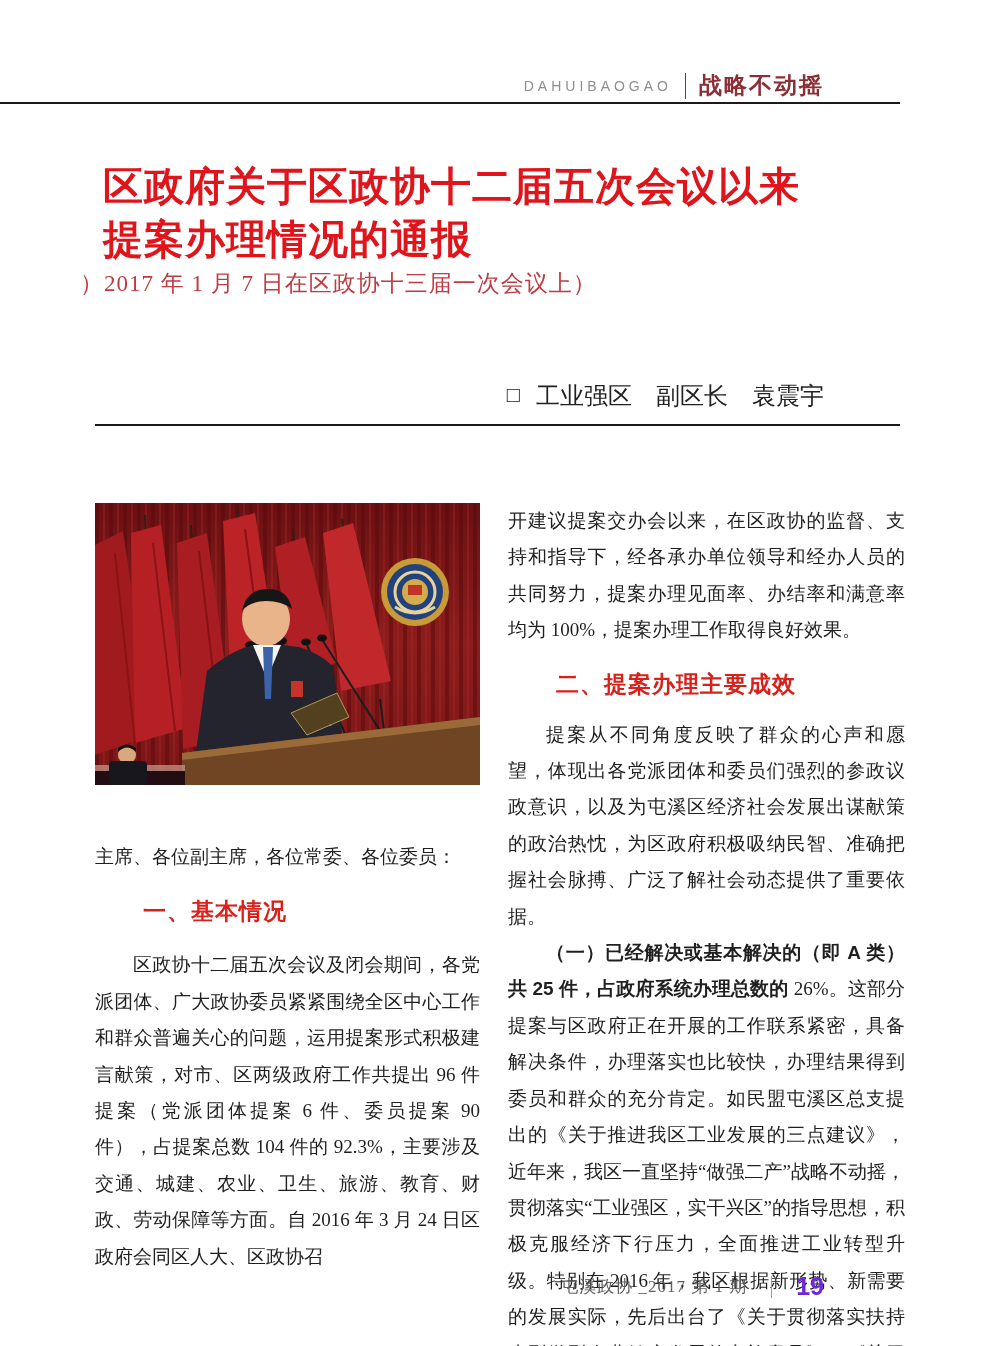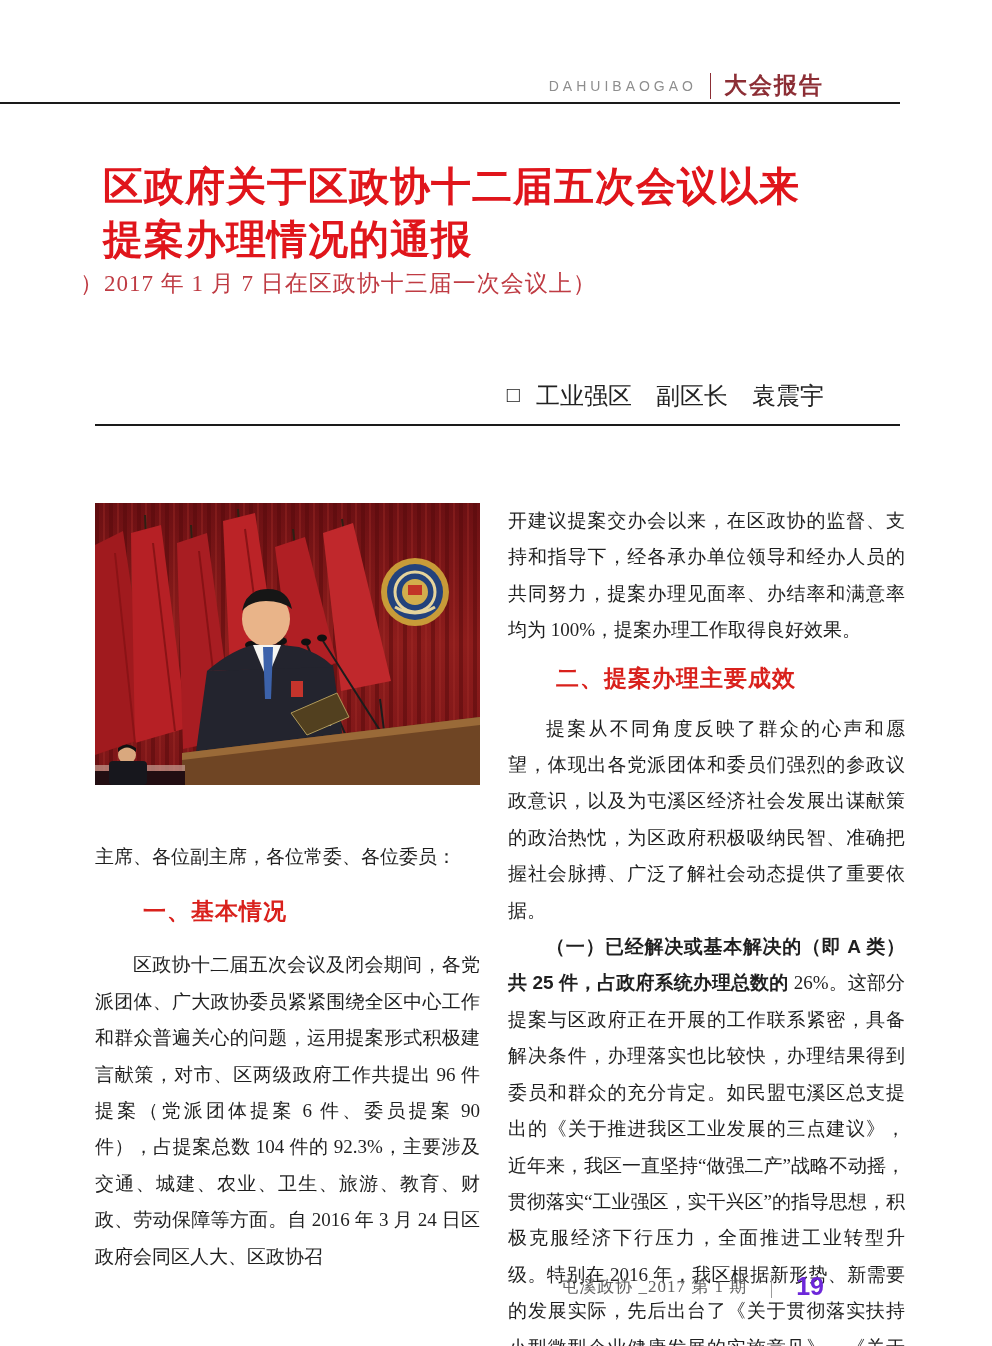--- a/index.html
+++ b/index.html
@@ -29,37 +29,37 @@
   .col-right{width:397px;}
   .photo{width:385px;height:282px;margin:0 0 54px 0;display:block;}
   .photo svg{display:block;width:385px;height:282px;}
   .col p{margin:0;text-align:justify;font-size:19px;line-height:36.4px;color:var(--text-black);}
   .indent{text-indent:2em;}
   .sec-heading{
     font-family:"Liberation Sans","DejaVu Sans",sans-serif;font-weight:bold;
     font-size:23px;color:var(--heading-red);letter-spacing:1px;text-indent:48px;
   }
   .sec-left{margin:21px 0 20px 0;}
-  .sec-right{margin:14px 0 17px 0;}
+  .sec-right{margin:20px 0 17px 0;}
   .lead-bold{font-family:"Liberation Sans","DejaVu Sans",sans-serif;font-weight:bold;margin-top:6px;}
   
   .footer{position:absolute;top:1272px;right:92px;display:flex;align-items:center;gap:24px;}
   .footer .journal{font-size:17px;color:var(--footer-gray);letter-spacing:1px;}
   .footer .foot-divider{width:1px;height:22px;background:#9a9a9a;}
   .footer .pagenum{font-family:"Liberation Sans","DejaVu Sans",sans-serif;font-weight:bold;font-size:25px;color:#6d28d9;}
 </style>
 </head>
 <body>
 
 <div class="page">
 
   <div class="masthead">
     <span class="eyebrow">DAHUIBAOGAO</span>
     <span class="mast-divider"></span>
-    <span class="mast-section">大会报告</span>
+    <span class="mast-section">战略不动摇</span>
   </div>
   <div class="rule-top"></div>
 
   <h1 class="article-title">
     <span>区政府关于区政协十二届五次会议以来</span><br>
     <span>提案办理情况的通报</span>
   </h1>
   <div class="subtitle">）2017 年 1 月 7 日在区政协十三届一次会议上）</div>
 
   <div class="byline">

